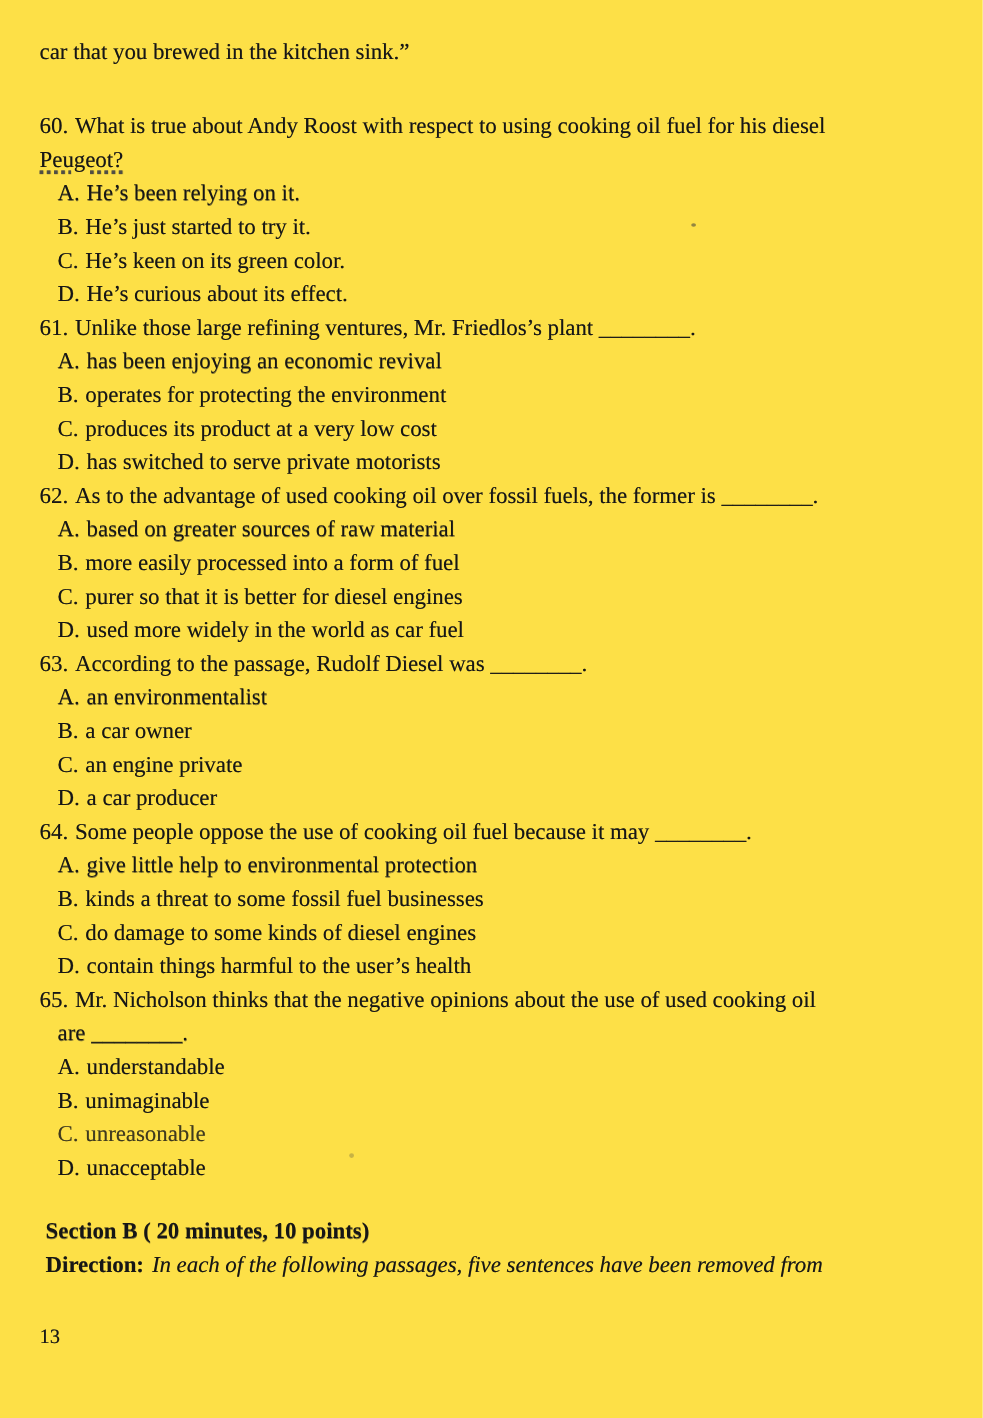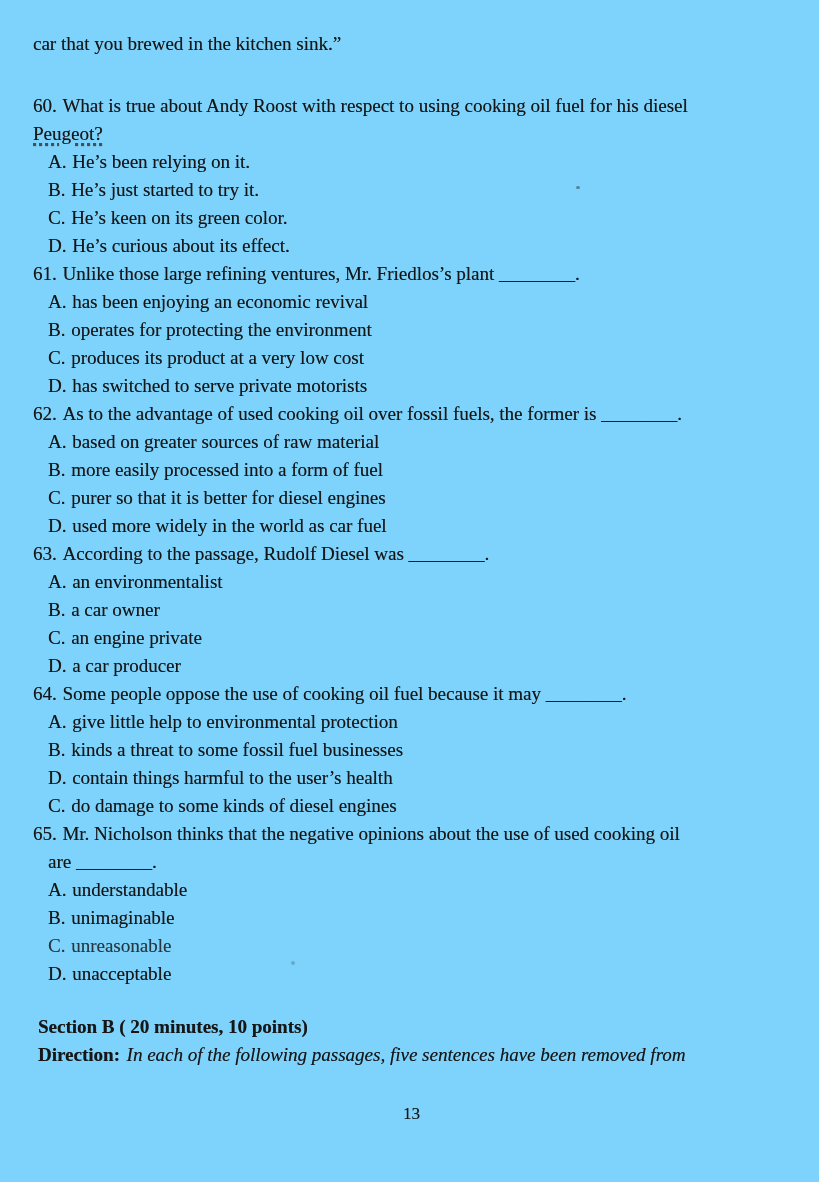--- a/index.html
+++ b/index.html
@@ -5,21 +5,21 @@
 <style>
   html, body {
     margin: 0;
     padding: 0;
     background: #ffffff;
   }
   .page {
     position: relative;
     width: 819px;
     height: 1182px;
-    background: #7dd3fc;
+    background: #fde047;
     overflow: hidden;
     font-family: "Liberation Serif", "DejaVu Serif", serif;
     color: #161616;
     font-size: 19px;
     line-height: 28px;
     box-sizing: border-box;
     padding: 30px 29px 0 33px;
     text-shadow: 0.2px 0.2px 0.45px rgba(35,35,35,0.55);
   }
   .intro-line {
@@ -71,21 +71,21 @@
   }
   .direction-label {
     font-weight: bold;
     margin-right: 0.35em;
   }
   .direction-text {
     font-style: italic;
   }
   .page-number {
     margin-top: 31px;
-    text-align: center;
+    text-align: left;
     font-size: 17px;
   }
   .speck {
     position: absolute;
     background: rgba(60,60,60,0.55);
     border-radius: 50%;
     filter: blur(0.5px);
   }
   .speck1 { left: 576px; top: 186px; width: 4px; height: 3px; }
   .speck2 { left: 291px; top: 961px; width: 4px; height: 4px; opacity: 0.5; }
@@ -176,24 +176,24 @@
     <div class="q-line">
       <span class="q-num">64.</span><span>Some people oppose the use of cooking oil fuel because it may ________.</span>
     </div>
     <div class="option">
       <span class="opt-label">A.</span><span>give little help to environmental protection</span>
     </div>
     <div class="option">
       <span class="opt-label">B.</span><span>kinds a threat to some fossil fuel businesses</span>
     </div>
     <div class="option">
+      <span class="opt-label">C.</span><span>do damage to some kinds of diesel engines</span>
+    </div>
+    <div class="option">
       <span class="opt-label">D.</span><span>contain things harmful to the user’s health</span>
-    </div>
-    <div class="option">
-      <span class="opt-label">C.</span><span>do damage to some kinds of diesel engines</span>
     </div>
   </div>
 
   <div class="question">
     <div class="q-line">
       <span class="q-num">65.</span><span>Mr. Nicholson thinks that the negative opinions about the use of used cooking oil</span>
     </div>
     <div class="q-cont indent15">
       <span>are ________.</span>
     </div>

